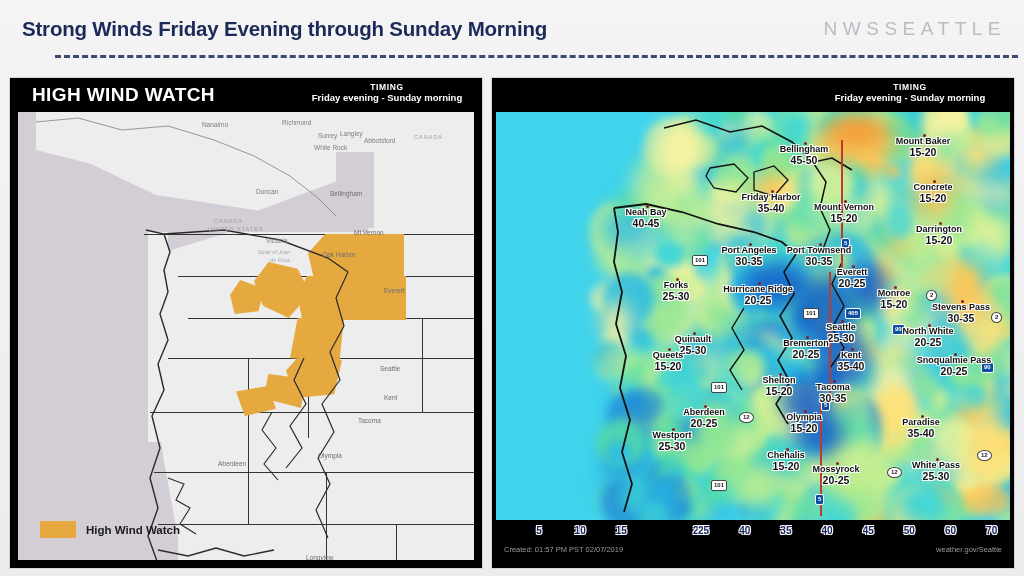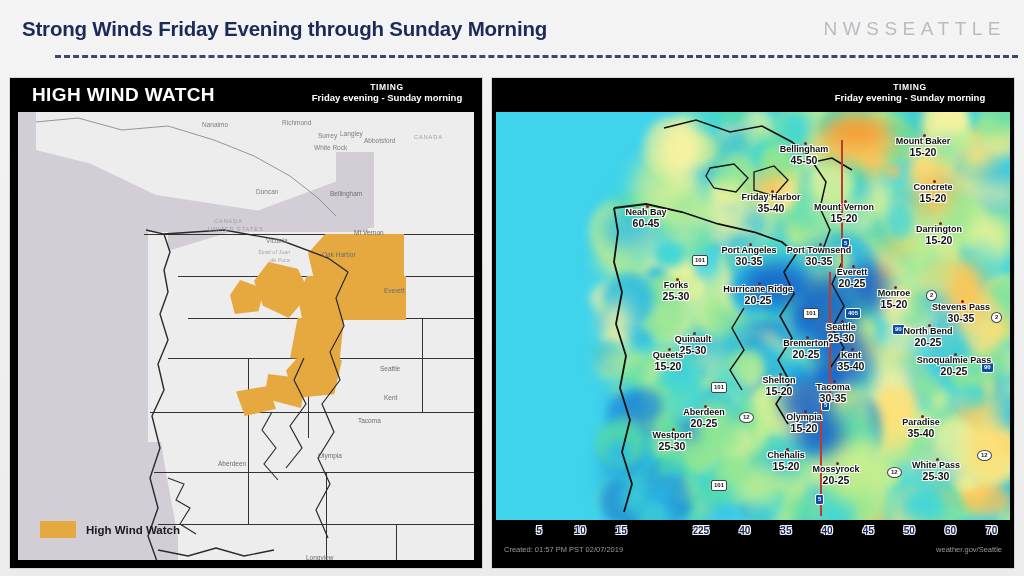--- a/index.html
+++ b/index.html
@@ -1206,21 +1206,21 @@
               <div class="gust-val">15-20</div>
             </div>
             <div class="city-pt" style="left: 348px; top: 88px;"></div>
             <div class="gust-label" style="left: 399px; top: 112px; width: 88px;">
               <div class="gust-name">Darrington</div>
               <div class="gust-val">15-20</div>
             </div>
             <div class="city-pt" style="left: 443px; top: 110px;"></div>
             <div class="gust-label" style="left: 106px; top: 95px; width: 88px;">
               <div class="gust-name">Neah Bay</div>
-              <div class="gust-val">60-45</div>
+              <div class="gust-val">40-45</div>
             </div>
             <div class="city-pt" style="left: 150px; top: 93px;"></div>
             <div class="gust-label" style="left: 209px; top: 133px; width: 88px;">
               <div class="gust-name">Port Angeles</div>
               <div class="gust-val">30-35</div>
             </div>
             <div class="city-pt" style="left: 253px; top: 131px;"></div>
             <div class="gust-label" style="left: 279px; top: 133px; width: 88px;">
               <div class="gust-name">Port Townsend</div>
               <div class="gust-val">30-35</div>
@@ -1260,21 +1260,21 @@
               <div class="gust-name">Quinault</div>
               <div class="gust-val">25-30</div>
             </div>
             <div class="city-pt" style="left: 197px; top: 220px;"></div>
             <div class="gust-label" style="left: 266px; top: 226px; width: 88px;">
               <div class="gust-name">Bremerton</div>
               <div class="gust-val">20-25</div>
             </div>
             <div class="city-pt" style="left: 310px; top: 224px;"></div>
             <div class="gust-label" style="left: 388px; top: 214px; width: 88px;">
-              <div class="gust-name">North Bend</div>
+              <div class="gust-name">North White</div>
               <div class="gust-val">20-25</div>
             </div>
             <div class="city-pt" style="left: 432px; top: 212px;"></div>
             <div class="gust-label" style="left: 311px; top: 238px; width: 88px;">
               <div class="gust-name">Kent</div>
               <div class="gust-val">35-40</div>
             </div>
             <div class="city-pt" style="left: 355px; top: 236px;"></div>
             <div class="gust-label" style="left: 128px; top: 238px; width: 88px;">
               <div class="gust-name">Queets</div>

